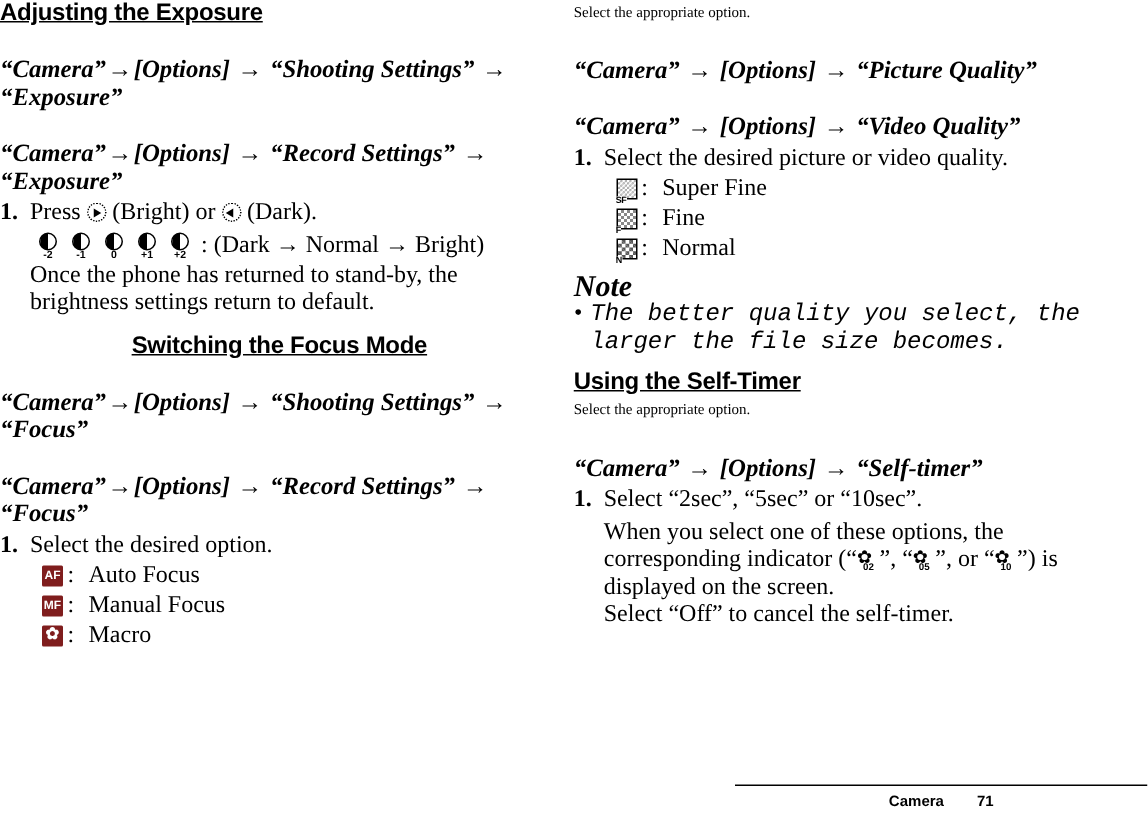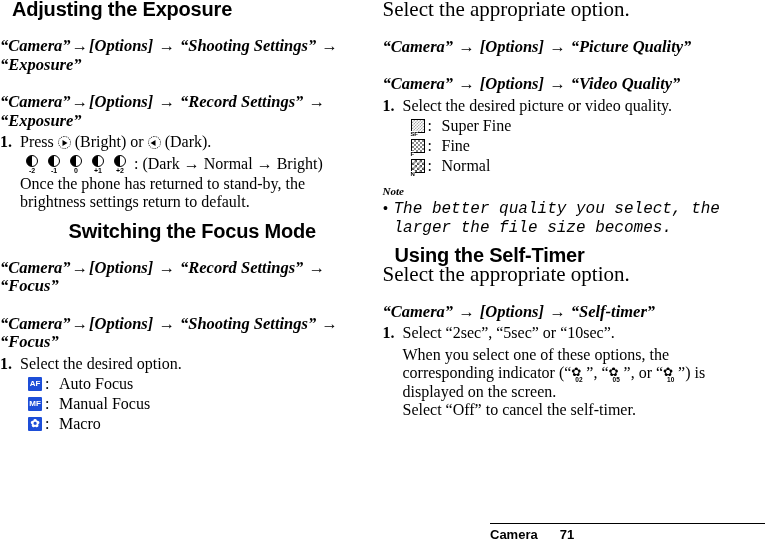--- a/index.html
+++ b/index.html
@@ -26,28 +26,29 @@
     box-sizing: border-box;
     padding: 0 10px 0 0;
     position: relative;
   }
   .col-left { padding-left: 0; }
   .col-right { padding-left: 0; }
 
   h2.sect {
     font-family: "Liberation Sans", sans-serif;
     font-weight: bold;
-    font-size: 20px;
+    font-size: 16px;
     line-height: 18px;
-    margin: 0 0 1px 12px;
+    margin: 0 0 1px 0;
     letter-spacing: -0.2px;
+    text-decoration: underline;
   }
   .plain {
     font-family: "Liberation Serif", serif;
-    font-size: 21px;
+    font-size: 10px;
     line-height: 18.5px;
     margin: 0;
   }
   .path {
     font-family: "Liberation Serif", serif;
     font-style: italic;
     font-weight: bold;
     font-size: 16.5px;
     line-height: 18.5px;
     margin: 19px 0 0 0;
@@ -145,21 +146,21 @@
     width: 0; height: 0;
     border-top: 3.2px solid transparent;
     border-bottom: 3.2px solid transparent;
   }
   .navkey.right::after { border-left: 5px solid #000; margin-left: 1px; }
   .navkey.left::after  { border-right: 5px solid #000; margin-left: -1px; }
 
   
   .sqicon {
     width: 14px; height: 14px;
-    background: #1d4ed8;
+    background: #7f1d1d;
     color: #fff;
     font-family: "Liberation Sans", sans-serif;
     font-weight: bold;
     font-size: 8px;
     line-height: 14px;
     text-align: center;
     border-radius: 1px;
     display: inline-block;
     overflow: hidden;
     position: relative;
@@ -205,21 +206,21 @@
   .mesh-n  { background-image:
       linear-gradient(45deg,#555 25%,transparent 25%,transparent 75%,#555 75%),
       linear-gradient(45deg,#555 25%,transparent 25%,transparent 75%,#555 75%);
       background-size: 5px 5px; background-position: 0 0, 2.5px 2.5px; }
 
   
   .note-h {
     font-family: "Liberation Serif", serif;
     font-weight: bold;
     font-style: italic;
-    font-size: 11px;
+    font-size: 20px;
     line-height: 18px;
     margin: 7px 0 0 0;
   }
   .note-item {
     display: flex;
     font-style: italic;
     font-size: 16px;
     line-height: 18.5px;
   }
   .note-bullet { width: 11px; flex: none; }
@@ -247,24 +248,24 @@
     font-size: 6.5px;
     line-height: 7px;
   }
 
   
   .footer {
     position: absolute;
     right: 0;
     bottom: 6px;
     width: 275px;
-    text-align: left;
-    font-family: "Liberation Sans", sans-serif;
-    font-weight: bold;
-    font-size: 13px;
+    text-align: center;
+    font-family: "Liberation Sans", sans-serif;
+    font-weight: bold;
+    font-size: 10px;
     line-height: 15px;
     border-top: 1.2px solid #000;
     padding-top: 3px;
   }
   .footer .fsect { margin-right: 22px; }
 </style>
 </head>
 <body>
 
 <div class="page">
@@ -315,25 +316,25 @@
       </span>
       <span class="exptail">: (Dark → Normal → Bright)</span>
     </div>
 
     <div class="cont">Once the phone has returned to stand-by, the</div>
     <div class="cont">brightness settings return to default.</div>
 
     <h2 class="sect" style="margin-top:10px;text-align:center;">Switching the Focus Mode</h2>
 
     <p class="path">
+      <span>“Camera”</span><span class="arw">→</span><span>[Options]</span> <span class="arw">→</span> <span>“Shooting Settings”</span> <span class="arw">→</span> <span>“Focus”</span>
+    </p>
+
+    <p class="path">
       <span>“Camera”</span><span class="arw">→</span><span>[Options]</span> <span class="arw">→</span> <span>“Record Settings”</span> <span class="arw">→</span> <span>“Focus”</span>
-    </p>
-
-    <p class="path">
-      <span>“Camera”</span><span class="arw">→</span><span>[Options]</span> <span class="arw">→</span> <span>“Shooting Settings”</span> <span class="arw">→</span> <span>“Focus”</span>
     </p>
 
     <div class="step">
       <span class="step-num">1.</span>
       <span class="step-body">Select the desired option.</span>
     </div>
 
     <div class="iconline">
       <span class="icon-col">
         <span class="sqicon">AF</span>

